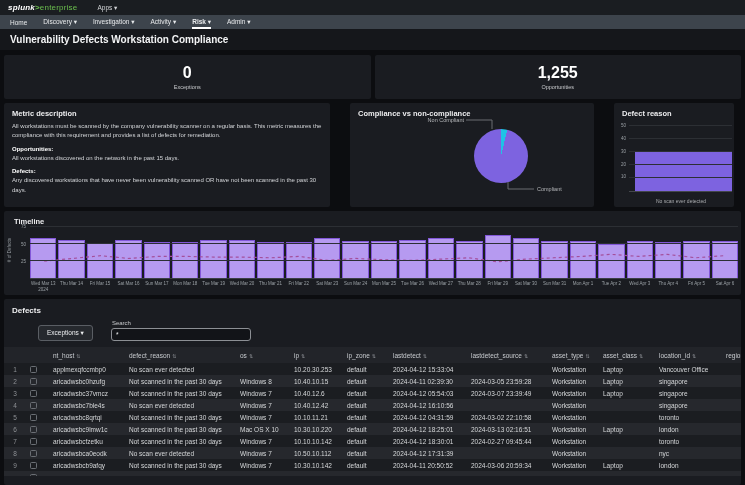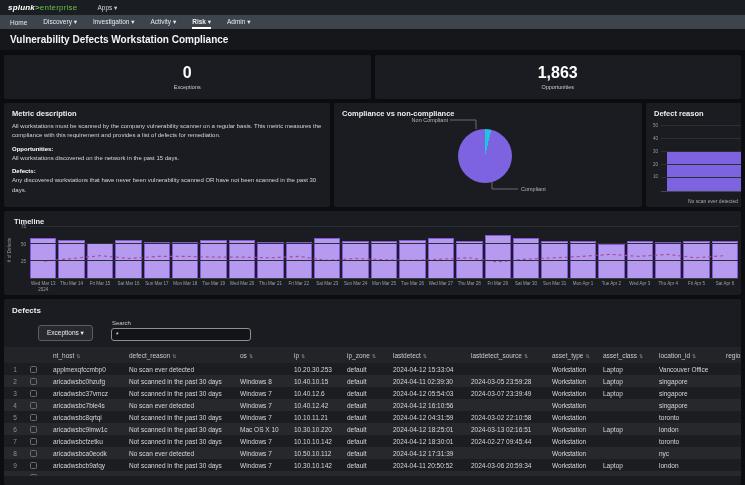--- a/index.html
+++ b/index.html
@@ -25,25 +25,25 @@
   .panel{background:#1a1c21;border-radius:2px;position:relative;}
   .ptitle{font-size:7.5px;font-weight:bold;color:#ededef;padding:6px 8px 3px;}
 
   
   .kpi-row{display:flex;gap:4px;height:44px;}
   .kpi{flex:1;display:flex;flex-direction:column;align-items:center;justify-content:center;}
   .kpi-value{font-size:16px;font-weight:bold;color:#ffffff;line-height:1.1;}
   .kpi-label{font-size:5.5px;color:#c8cacd;margin-top:2px;}
 
   
-  .row2{display:flex;gap:4px;height:104px;width:737px;overflow:hidden;}
+  .row2{display:flex;gap:20px;height:104px;width:737px;overflow:hidden;}
   .metric-panel{width:326px;flex:none;}
   .metric-body{padding:1px 8px;font-size:6px;line-height:1.55;color:#d3d5d8;}
   .metric-body .mh{font-weight:bold;color:#ffffff;margin-top:4px;}
-  .pie-panel{width:308px;flex:none;overflow:hidden;}
+  .pie-panel{width:244px;flex:none;overflow:hidden;}
   .pie{position:absolute;left:124px;top:26px;width:54px;height:54px;border-radius:50%;}
   .pie-callout{position:absolute;font-size:5.5px;color:#b4b6b9;white-space:nowrap;}
   .pie-lines{position:absolute;left:0;top:0;}
   .dr-panel{width:120px;flex:none;overflow:hidden;}
   .dr-plot{position:absolute;left:15px;right:2px;top:17px;bottom:15px;border-bottom:1px solid #44474c;}
   .dr-bar{position:absolute;left:6%;right:0;bottom:0;}
   .dr-xlabel{position:absolute;left:42px;bottom:3px;font-size:5px;color:#a9abae;white-space:nowrap;}
   .gridline{position:absolute;left:0;right:0;height:1px;background:#2c2f34;}
   .ticklab{position:absolute;font-size:4.5px;color:#9aa0a5;text-align:right;}
 
@@ -100,21 +100,21 @@
 </div>
 
 <div class="main">
 
   <div class="kpi-row">
       <div class="panel kpi">
         <div class="kpi-value">0</div>
         <div class="kpi-label">Exceptions</div>
       </div>
       <div class="panel kpi">
-        <div class="kpi-value">1,863</div>
+        <div class="kpi-value">1,255</div>
         <div class="kpi-label">Opportunities</div>
       </div>
     </div>
 
   <div class="row2">
     <div class="panel metric-panel">
       <div class="ptitle">Metric description</div>
       <div class="metric-body">
         <div>All workstations must be scanned by the company vulnerability scanner on a regular basis. This metric measures the compliance with this requirement and provides a list of defects for remediation.</div>
         <div class="mh">Opportunities:</div>

